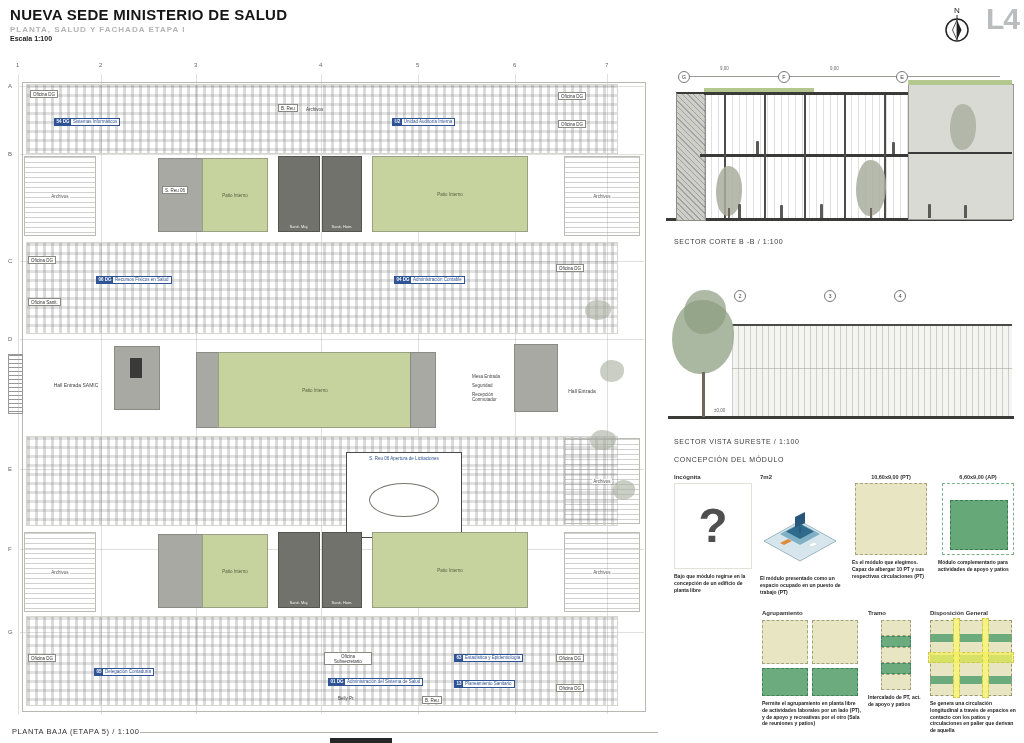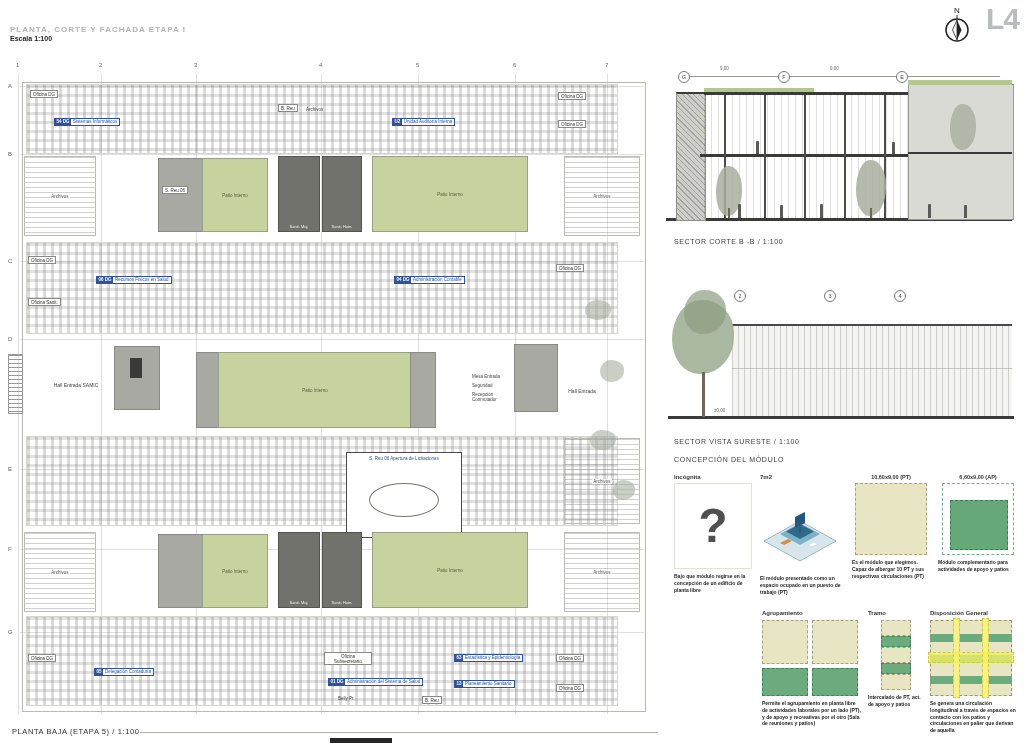--- a/index.html
+++ b/index.html
@@ -89,21 +89,22 @@
   .dispo{position:relative;width:82px;height:76px;}
   .dispo .colstack{position:absolute;top:0;width:24px;height:76px;border:1px dashed #9a976f;box-sizing:border-box;
      background:repeating-linear-gradient(180deg,#e8e5c2 0 13px,#6cab7d 13px 21px);}
   .ybar{position:absolute;background:rgba(244,240,98,.78);border:1px dashed #cfc84e;box-sizing:border-box;}
 </style>
 </head>
 <body>
 
 <div class="board">
 
-  <div class="subtitle">PLANTA, CORTE Y FACHADA ETAPA I</div>
+  <div class="title">NUEVA SEDE MINISTERIO DE SALUD</div>
+  <div class="subtitle">PLANTA, SALUD Y FACHADA ETAPA I</div>
   <div class="scaletxt">Escala 1:100</div>
   <div class="sheet">L4</div>
   <svg class="abs" style="left:944px;top:4px;" width="26" height="40" viewBox="0 0 26 40">
     <text x="13" y="9" text-anchor="middle" font-size="8" fill="#222">N</text>
     <line x1="13" y1="11" x2="13" y2="15" stroke="#222" stroke-width="1"></line>
     <circle cx="13" cy="26" r="11" fill="none" stroke="#222" stroke-width="1.5"></circle>
     <path d="M13 16 L17.5 26 L13 36 Z" fill="#222"></path>
     <path d="M13 16 L8.5 26 L13 36 Z" fill="#fff" stroke="#222" stroke-width="0.8"></path>
   </svg>
 

